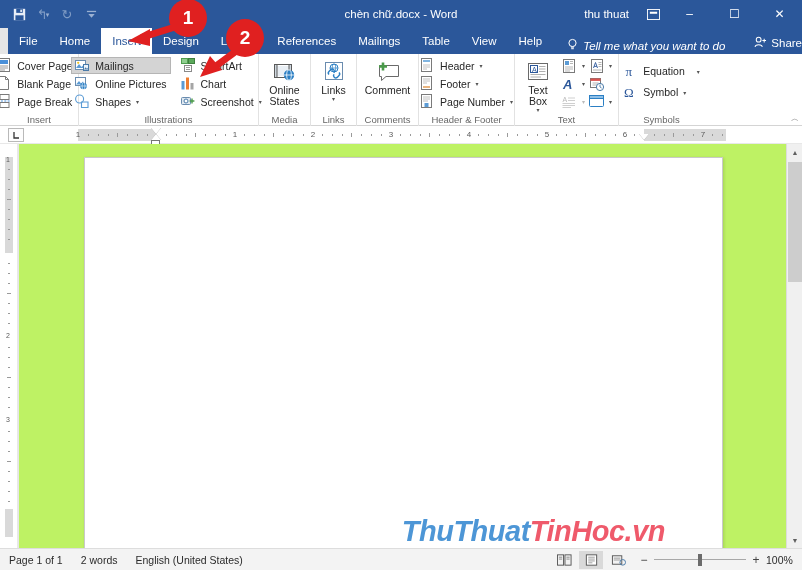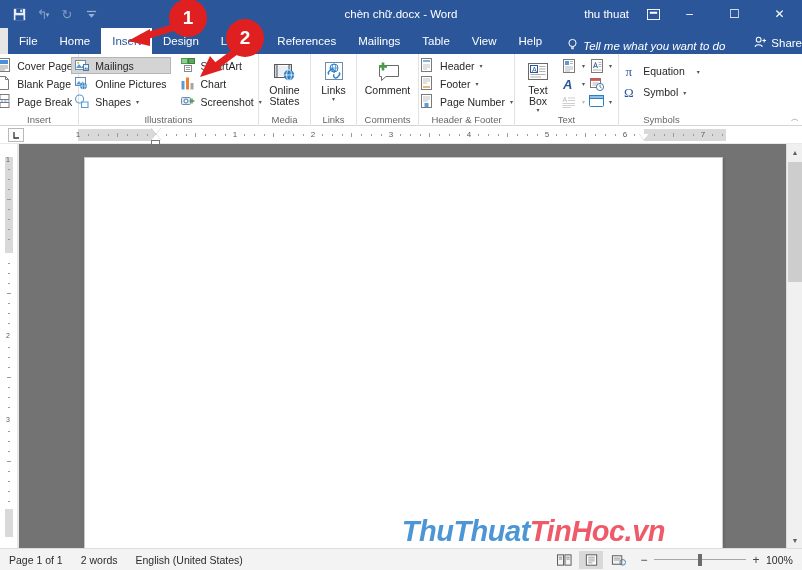--- a/index.html
+++ b/index.html
@@ -147,21 +147,21 @@
   }
   .rv-track { position: absolute; left: 5px; top: 13px; width: 8px; height: 380px; }
   .rv-shade { position: absolute; left: 0; width: 8px; background: #d9d9d9; }
   .rv-tick { position: absolute; left: 3px; width: 2px; height: 1px; background: #9a9a9a; }
   .rv-num {
     position: absolute; left: 1px; font-size: 7px; color: #5a5a5a; transform: translateY(-50%);
   }
 
   .docarea {
     position: absolute; top: 144px; left: 19px; right: 16px; bottom: 22px;
-    background: #737373; overflow: hidden;
+    background: #bef264; overflow: hidden;
   }
   .page {
     position: absolute; left: 65px; top: 13px; width: 639px; height: 410px;
     background: #ffffff; border: 1px solid #c9c9c9;
     box-shadow: 1px 1px 3px rgba(0,0,0,0.14);
   }
   .watermark {
     position: absolute; right: 57px; bottom: 18px;
     font-size: 29px; font-weight: bold; font-style: italic;
     letter-spacing: -0.5px; white-space: nowrap;

